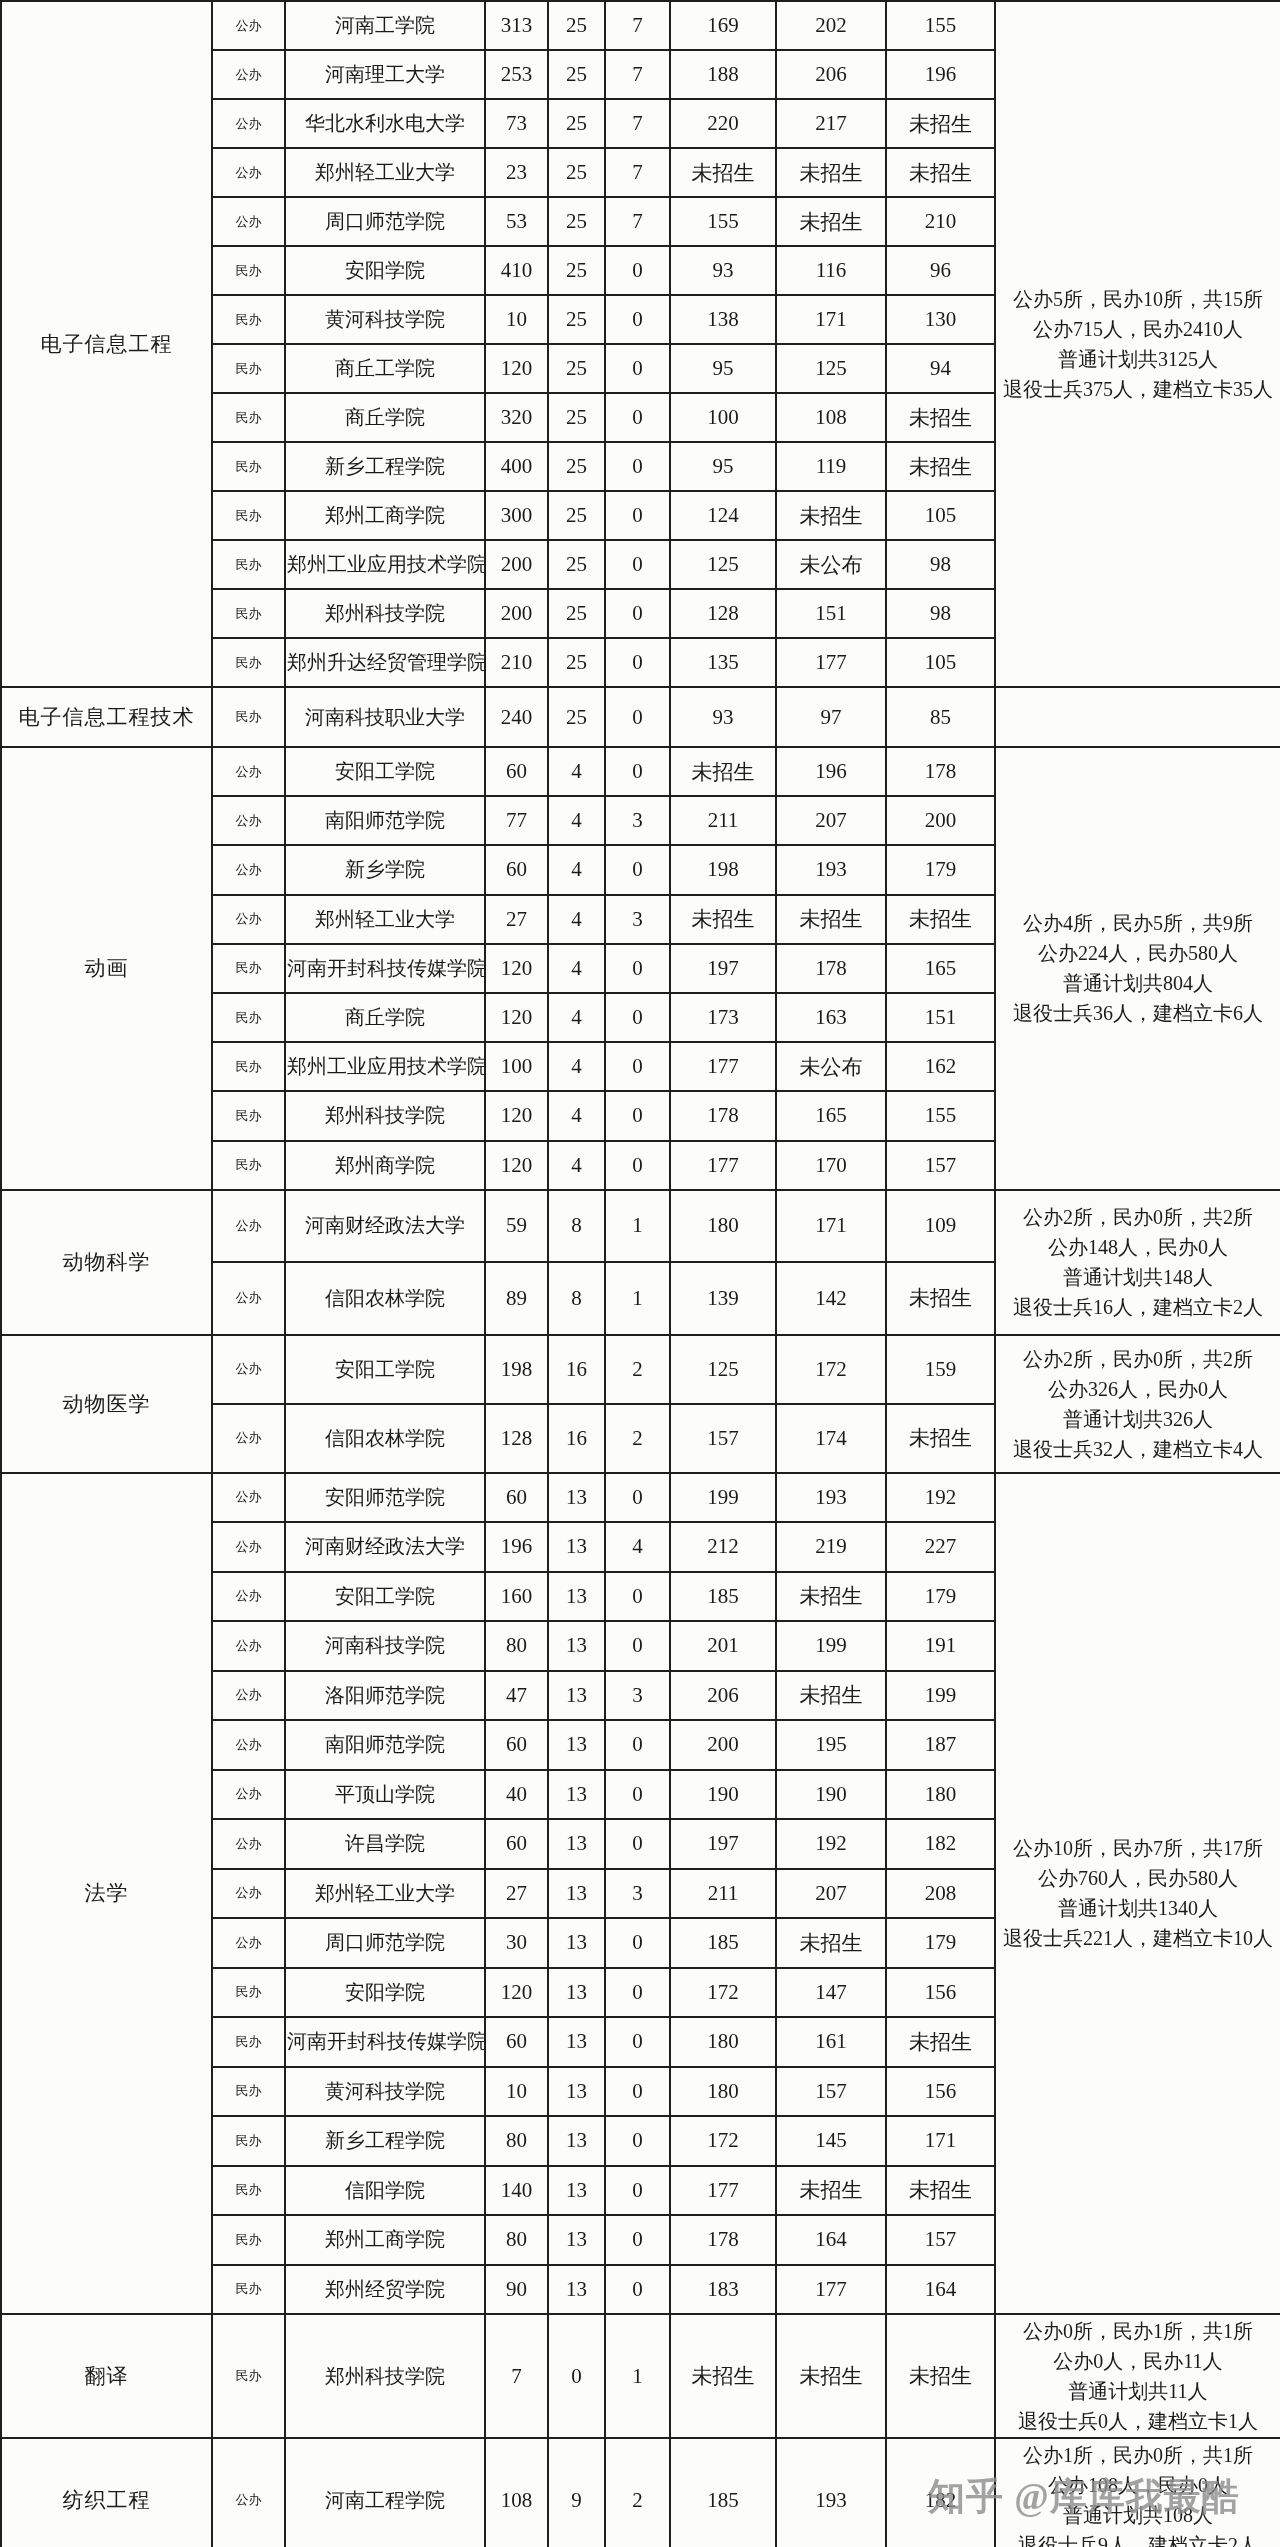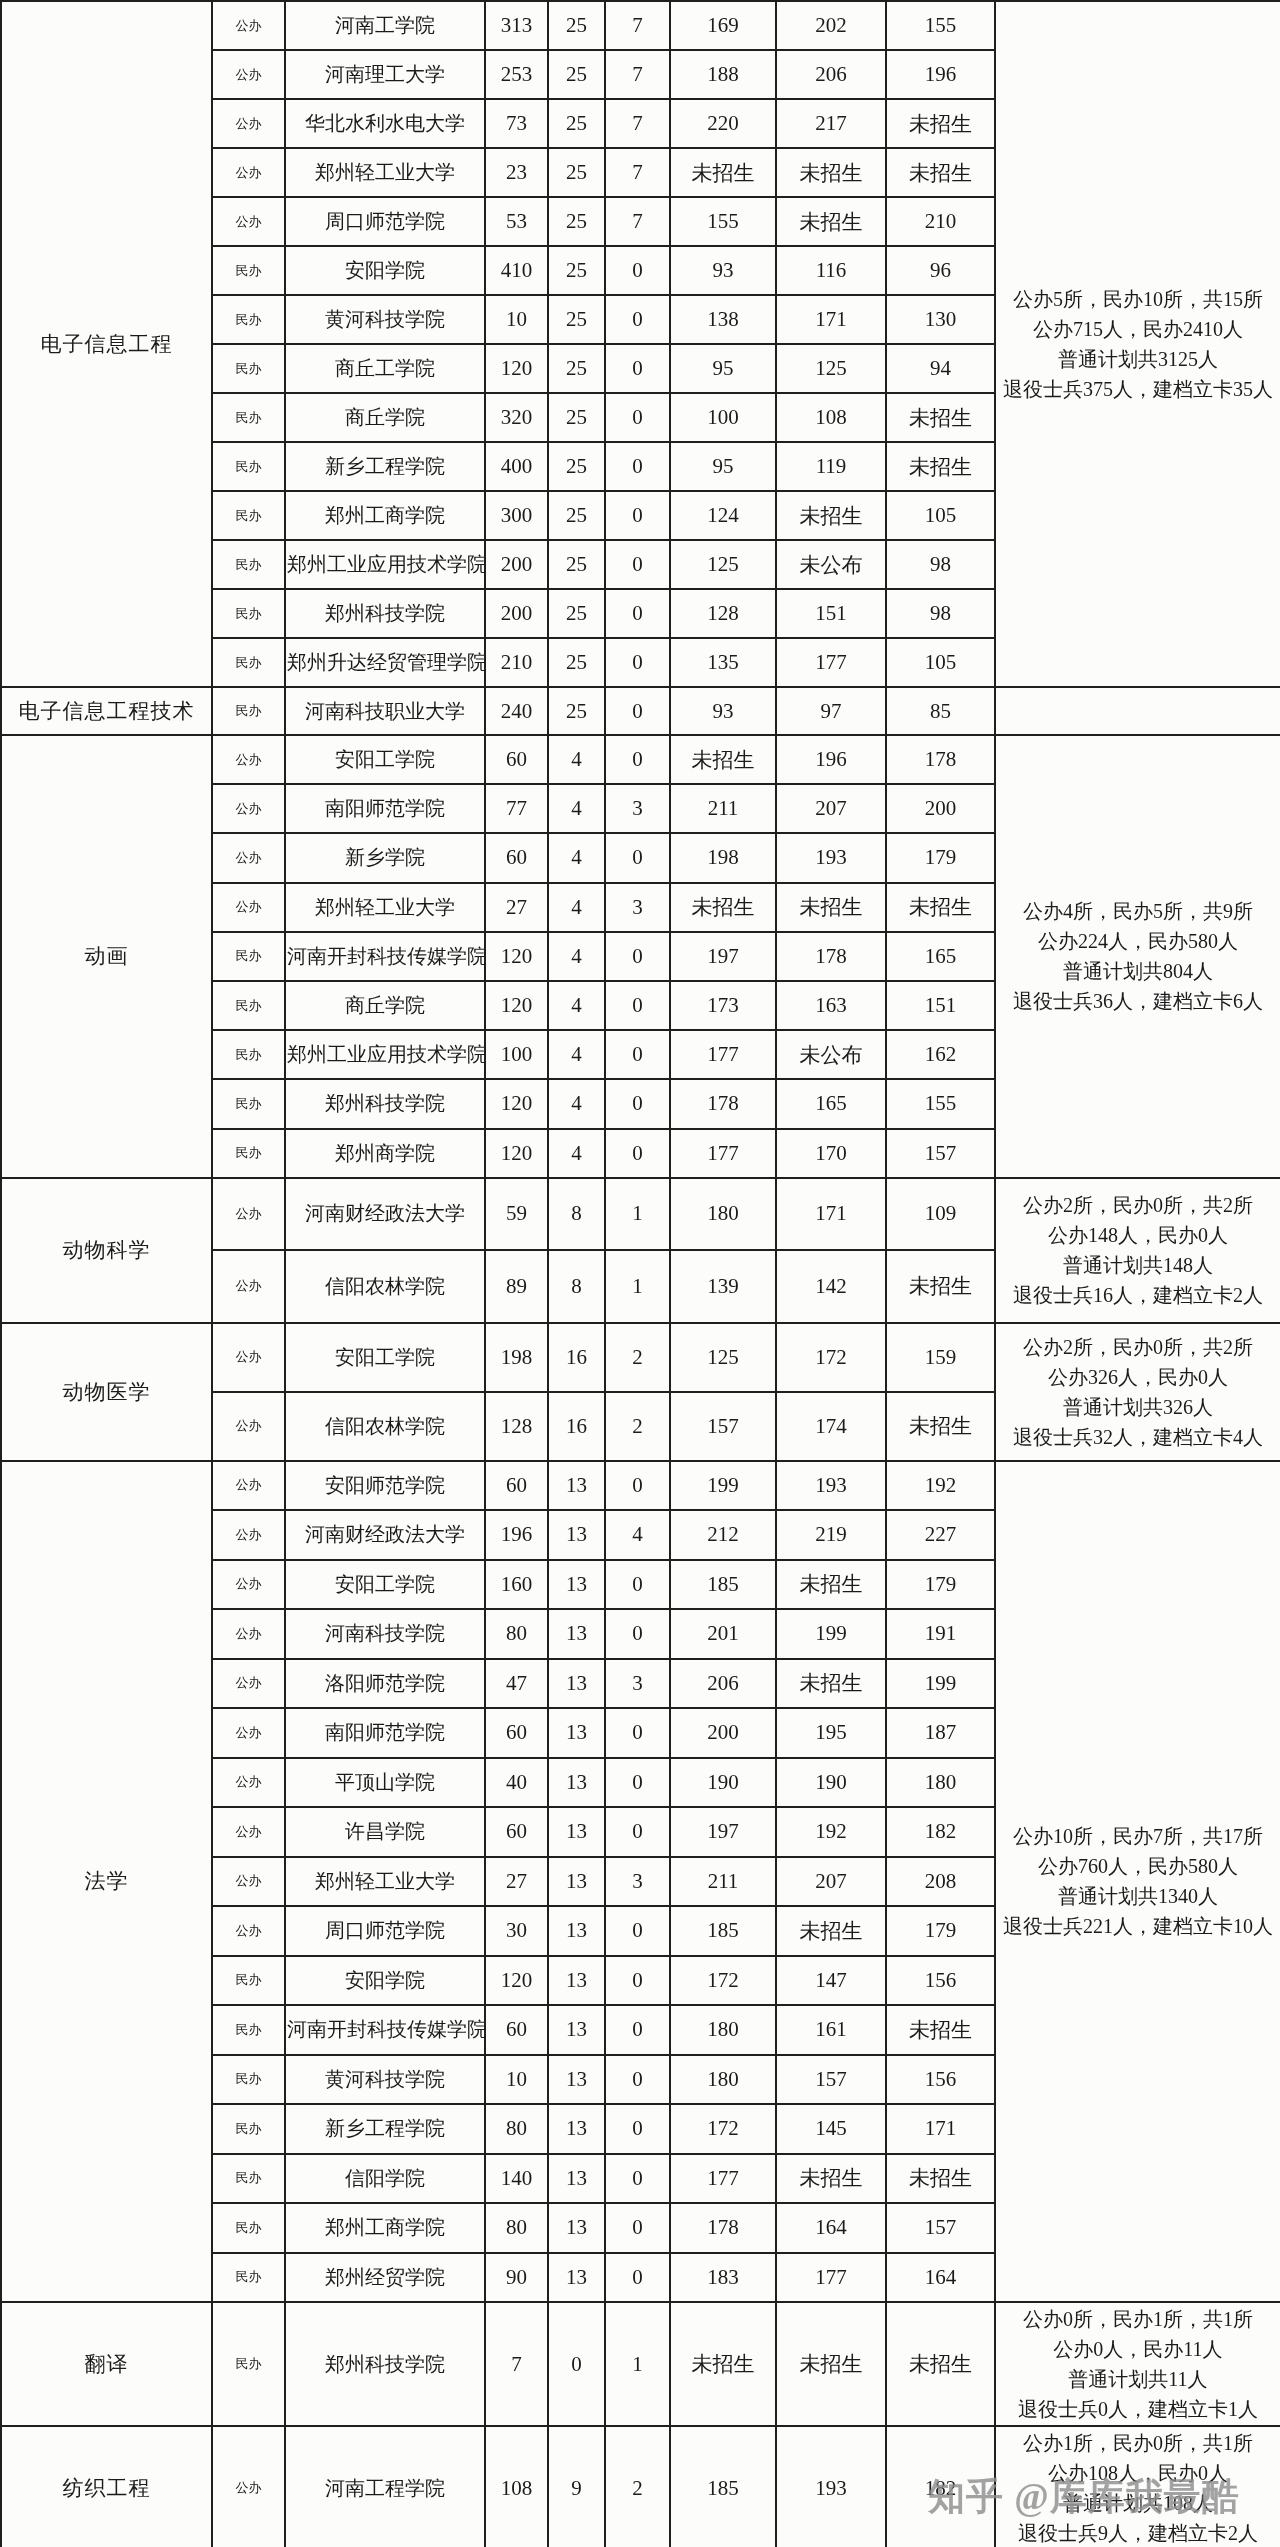--- a/index.html
+++ b/index.html
@@ -192,21 +192,21 @@
       <tr style="height: 49px;">
         <td class="type">民办</td>
         <td class="school">郑州升达经贸管理学院</td>
         <td class="num">210</td>
         <td class="num">25</td>
         <td class="num">0</td>
         <td class="num">135</td>
         <td class="num">177</td>
         <td class="num">105</td>
       </tr>
-      <tr style="height: 48px;">
+      <tr style="height: 60px;">
         <td class="major" rowspan="1">电子信息工程技术</td>
         <td class="type">民办</td>
         <td class="school">河南科技职业大学</td>
         <td class="num">240</td>
         <td class="num">25</td>
         <td class="num">0</td>
         <td class="num">93</td>
         <td class="num">97</td>
         <td class="num">85</td>
         <td class="summary" rowspan="1"></td>

